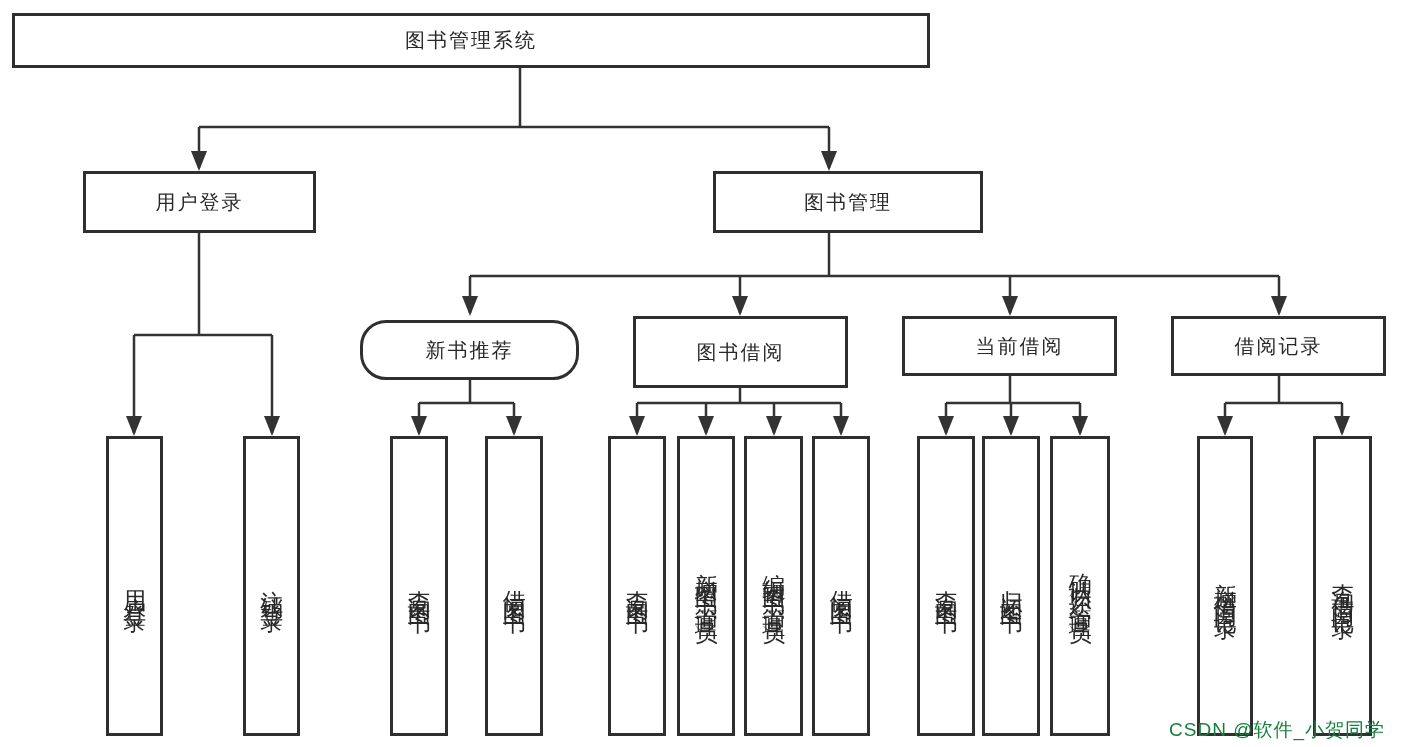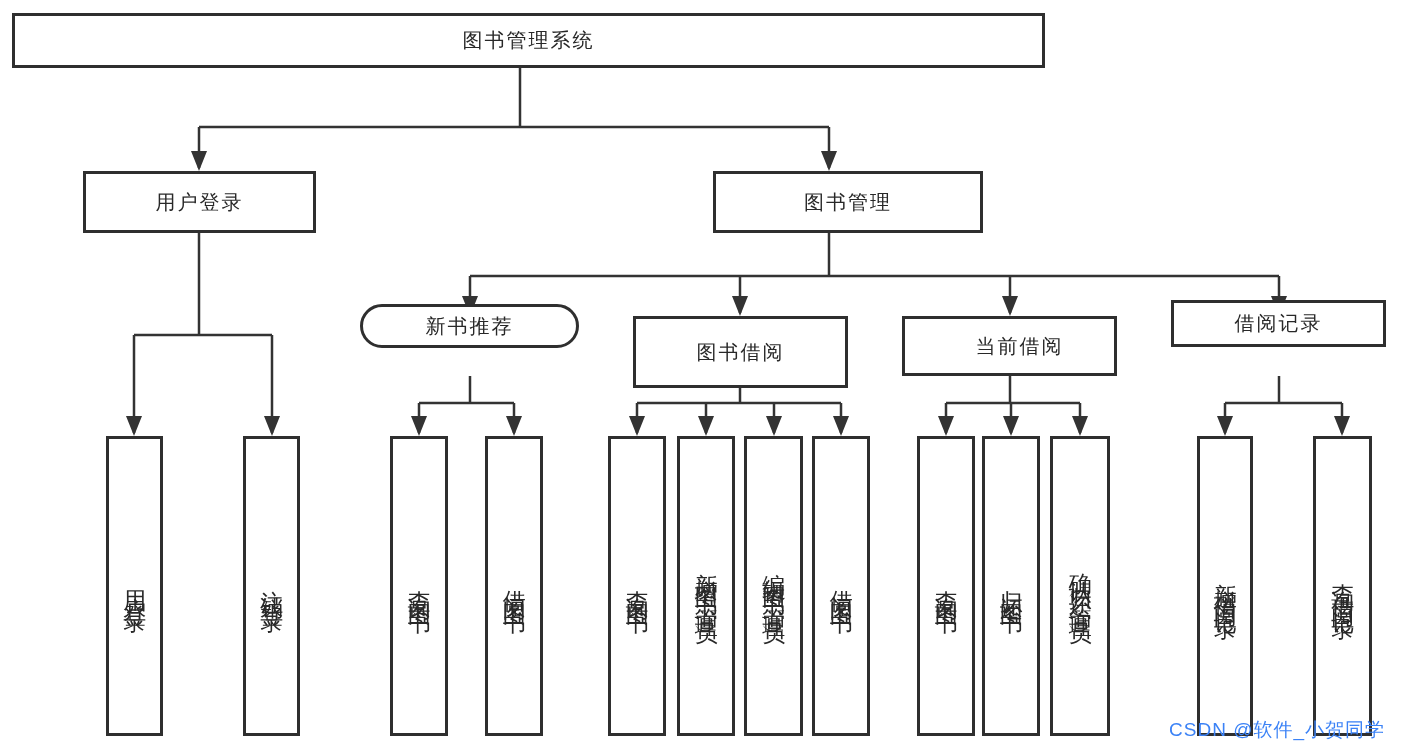--- a/index.html
+++ b/index.html
@@ -42,21 +42,21 @@
     writing-mode: vertical-rl;
     font-size: 23px;
     letter-spacing: 7px;
     line-height: 1.1;
   }
   .watermark {
     position: absolute;
     right: 20px;
     bottom: 4px;
     font-size: 19px;
-    color: #3b82f6;
+    color: #15803d;
     letter-spacing: 1px;
     white-space: nowrap;
   }
 </style>
 </head>
 <body>
 
 <div class="canvas">
 
   <svg class="connectors" viewBox="0 0 1405 747" xmlns="http://www.w3.org/2000/svg">
@@ -118,29 +118,29 @@
       <polygon points="766,416 782,416 774,436"></polygon>
       <polygon points="833,416 849,416 841,436"></polygon>
       <polygon points="938,416 954,416 946,436"></polygon>
       <polygon points="1003,416 1019,416 1011,436"></polygon>
       <polygon points="1072,416 1088,416 1080,436"></polygon>
       <polygon points="1217,416 1233,416 1225,436"></polygon>
       <polygon points="1334,416 1350,416 1342,436"></polygon>
     </g>
   </svg>
 
-  <div class="node h-node" style="left:12px; top:13px; width:1033px; height:55px;">图书管理系统</div>
+  <div class="node h-node" style="left:12px; top:13px; width:918px; height:55px;">图书管理系统</div>
 
   <div class="node h-node" style="left:83px; top:171px; width:233px; height:62px;">用户登录</div>
   <div class="node h-node" style="left:713px; top:171px; width:270px; height:62px;">图书管理</div>
 
-  <div class="node h-node" style="left:360px; top:304px; width:219px; height:44px;border-radius:26px;">新书推荐</div>
+  <div class="node h-node" style="left:360px; top:320px; width:219px; height:60px;border-radius:26px;">新书推荐</div>
   <div class="node h-node" style="left:633px; top:316px; width:215px; height:72px;">图书借阅</div>
   <div class="node h-node" style="left:902px; top:316px; width:215px; height:60px;padding-left:20px;">当前借阅</div>
-  <div class="node h-node" style="left:1171px; top:300px; width:215px; height:47px;">借阅记录</div>
+  <div class="node h-node" style="left:1171px; top:316px; width:215px; height:60px;">借阅记录</div>
 
   <div class="node v-node" style="left:106px; top:436px; width:57px; height:300px;">
     <span class="v-text">用户登录</span>
   </div>
   <div class="node v-node" style="left:243px; top:436px; width:57px; height:300px;">
     <span class="v-text">注销登录</span>
   </div>
 
   <div class="node v-node" style="left:390px; top:436px; width:58px; height:300px;">
     <span class="v-text">查询图书</span>

